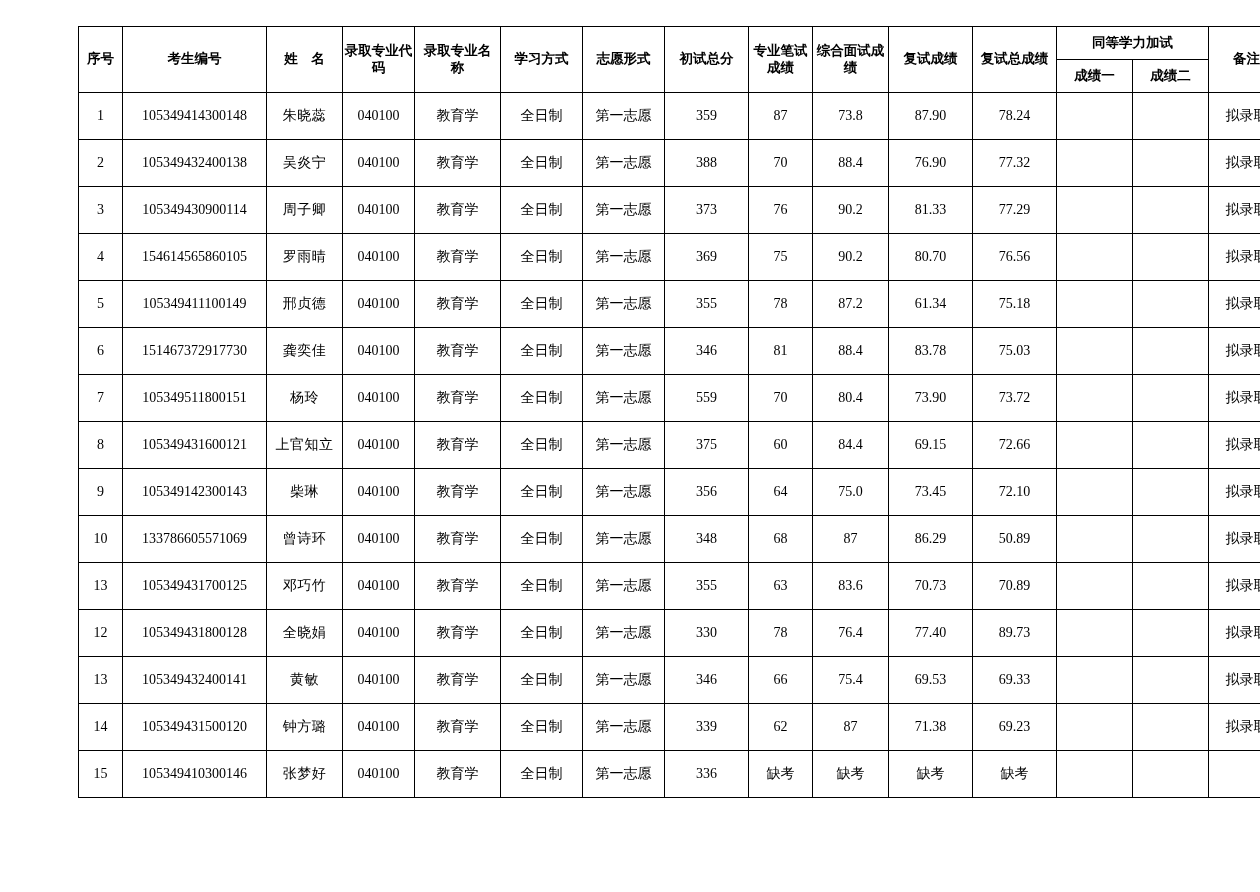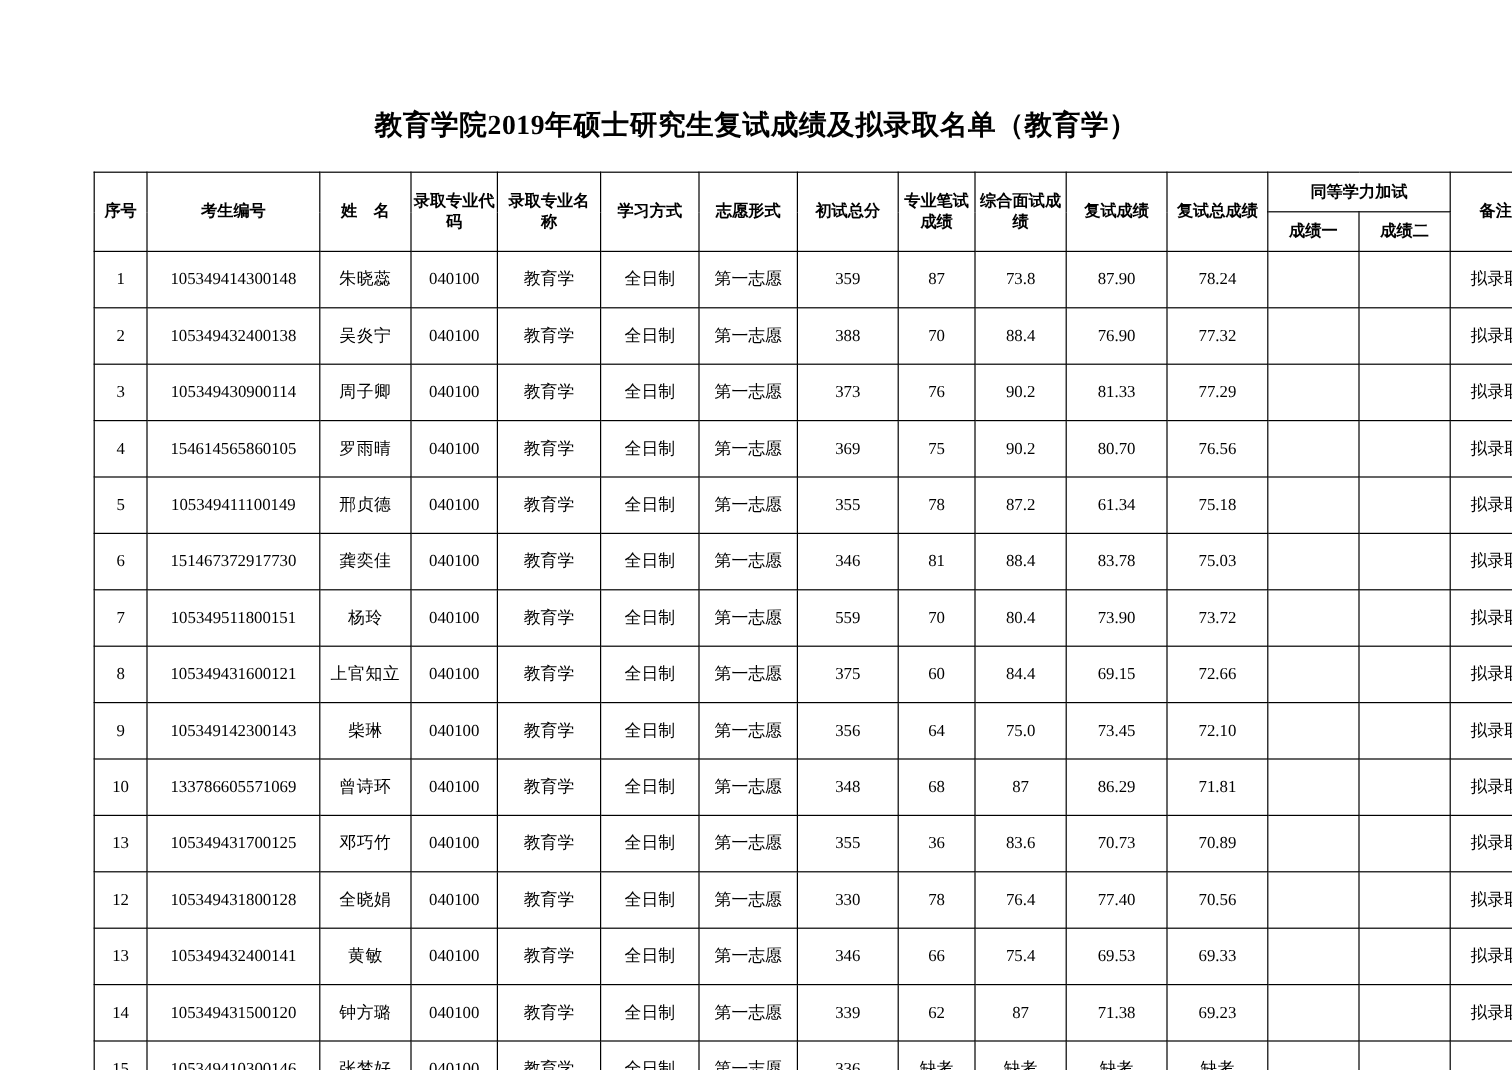--- a/index.html
+++ b/index.html
@@ -77,21 +77,20 @@
   .col-remark { width: 76px; }
 
   .cell-name { letter-spacing: 0.5px; }
   .hdr-two-line { line-height: 1.18; }
 </style>
 </head>
 <body>
 
 <div class="page">
 
-  <h1 class="doc-title">教育学院2019年硕士研究生复试成绩及拟录取名单（教育学）</h1>
 
   <div class="table-wrap">
     <table class="grades">
       <colgroup>
         <col class="col-idx">
           <col class="col-no">
           <col class="col-name">
           <col class="col-majcode">
         <col class="col-majname">
           <col class="col-study">
@@ -286,55 +285,55 @@
             <td>133786605571069</td>
             <td class="cell-name">曾诗环</td>
             <td>040100</td>
             <td>教育学</td>
             <td>全日制</td>
             <td>第一志愿</td>
             <td>348</td>
             <td>68</td>
             <td>87</td>
             <td>86.29</td>
-            <td>71.81</td>
+            <td>50.89</td>
             <td></td>
             <td></td>
             <td>拟录取</td>
           </tr>
           <tr>
             <td>13</td>
             <td>105349431700125</td>
             <td class="cell-name">邓巧竹</td>
             <td>040100</td>
             <td>教育学</td>
             <td>全日制</td>
             <td>第一志愿</td>
             <td>355</td>
-            <td>36</td>
+            <td>63</td>
             <td>83.6</td>
             <td>70.73</td>
             <td>70.89</td>
             <td></td>
             <td></td>
             <td>拟录取</td>
           </tr>
           <tr>
             <td>12</td>
             <td>105349431800128</td>
             <td class="cell-name">全晓娟</td>
             <td>040100</td>
             <td>教育学</td>
             <td>全日制</td>
             <td>第一志愿</td>
             <td>330</td>
             <td>78</td>
             <td>76.4</td>
             <td>77.40</td>
-            <td>70.56</td>
+            <td>89.73</td>
             <td></td>
             <td></td>
             <td>拟录取</td>
           </tr>
           <tr>
             <td>13</td>
             <td>105349432400141</td>
             <td class="cell-name">黄敏</td>
             <td>040100</td>
             <td>教育学</td>

